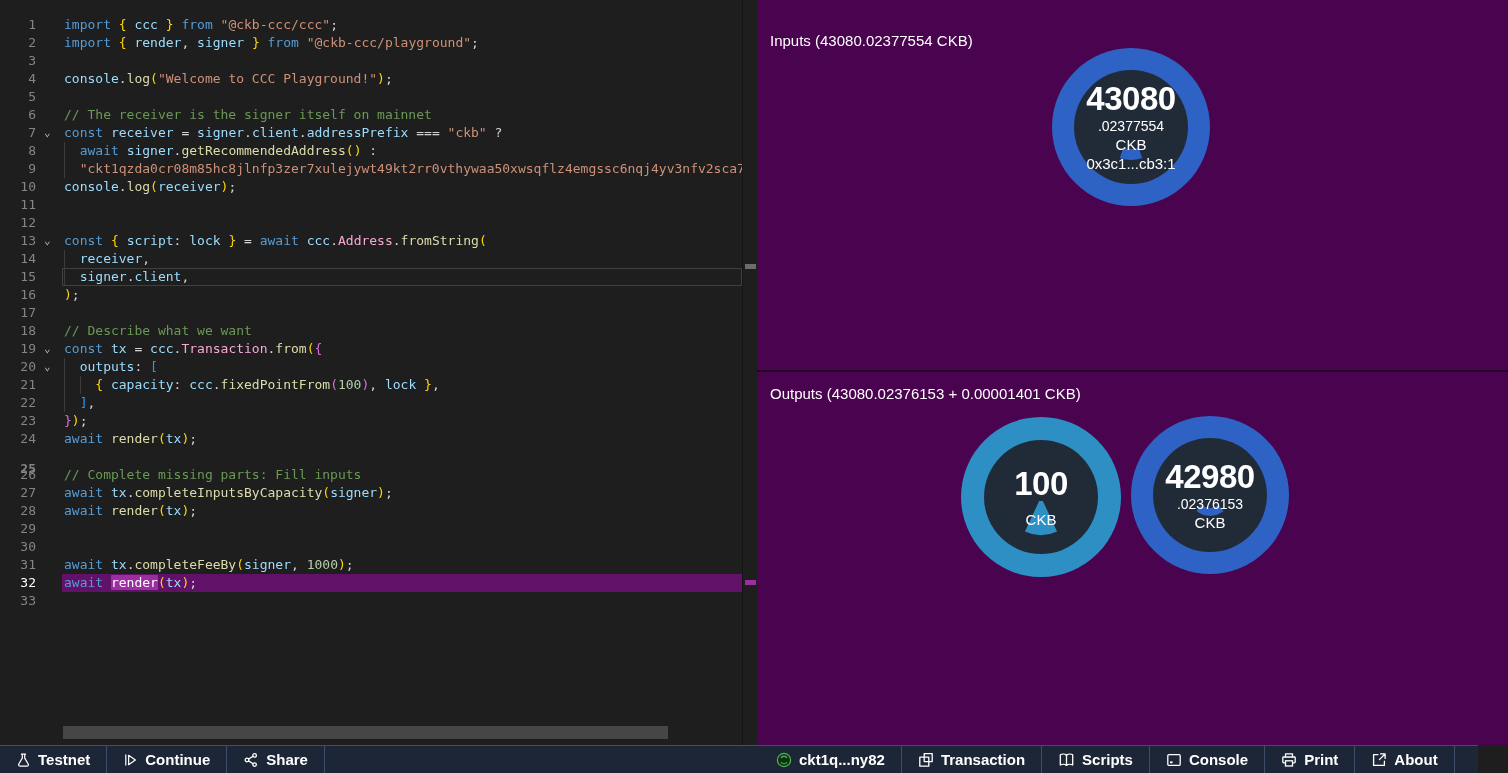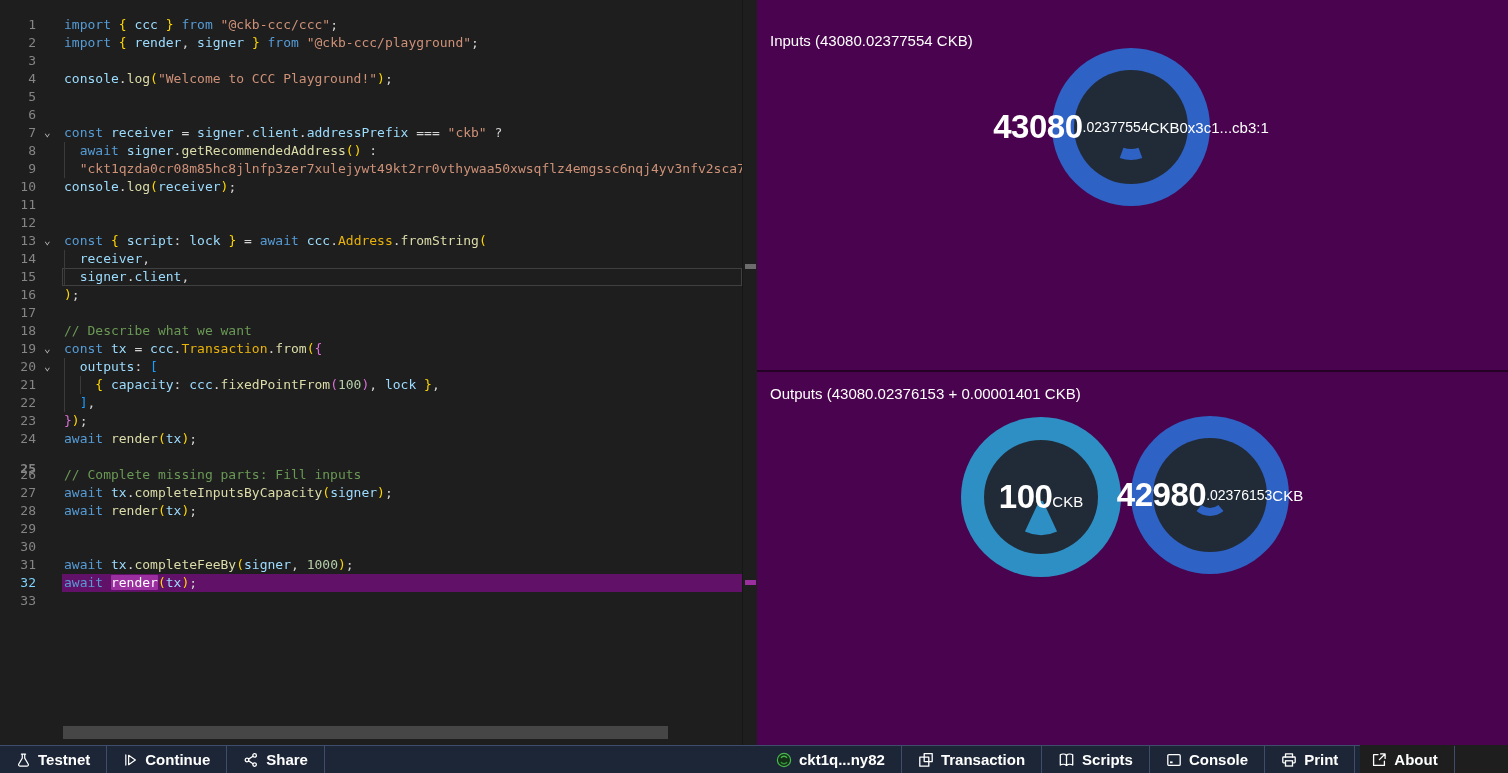--- a/index.html
+++ b/index.html
@@ -4,73 +4,73 @@
 <style>
   html,body{margin:0;padding:0;}
   body{width:1508px;height:773px;position:relative;overflow:hidden;background:#1e1e1e;
        font-family:"Liberation Sans",sans-serif;}
 
   
   #editor{position:absolute;left:0;top:0;width:757px;height:745px;background:#1e1e1e;overflow:hidden;}
   .code-line{position:absolute;left:0;width:757px;height:18px;
              font:13px/18px "DejaVu Sans Mono",monospace;white-space:pre;}
   .ln{position:absolute;left:0;top:0;width:36px;text-align:right;color:#858585;}
-  .code-line.debug .ln{color:#7dd3fc;}
+  .code-line.debug .ln{color:#ffffff;}
   .fold{position:absolute;left:44px;top:0;width:14px;color:#bfbfbf;font-size:11px;line-height:18px;}
   .code-text{position:absolute;left:64px;top:0;}
   .debug-bg{position:absolute;left:62px;top:0;width:680px;height:18px;background:#621168;}
   .indent-guide{position:absolute;top:0;width:1px;height:18px;background:#3b3b3b;}
   .tk-kw{color:#569CD6}.tk-var{color:#9CDCFE}.tk-pl{color:#D4D4D4}.tk-str{color:#CE9178}
-  .tk-cmt{color:#6A9955}.tk-fn{color:#DCDCAA}.tk-cls{color:#eab308}.tk-num{color:#B5CEA8}
+  .tk-cmt{color:#6A9955}.tk-fn{color:#DCDCAA}.tk-cls{color:#f9a8d4}.tk-num{color:#B5CEA8}
   .tk-b1{color:#FFD700}.tk-b2{color:#DA70D6}.tk-b3{color:#179FFF}
   .tk-fnhl{color:#ffffff;background:#9c2fa0;border-radius:1px;}
   #current-line-border{position:absolute;left:62px;top:268px;width:680px;height:18px;
                        border:1px solid #404040;box-sizing:border-box;}
   #hscrollbar{position:absolute;left:63px;top:726px;width:605px;height:13px;background:#464646;}
   #overview-ruler{position:absolute;left:742px;top:0;width:15px;height:745px;background:#1e1e1e;border-left:1px solid #161616;box-sizing:border-box;}
   .ruler-mark{position:absolute;left:2px;width:11px;height:5px;}
 
   
   #panel{position:absolute;left:757px;top:0;width:751px;height:745px;background:#4a034e;}
   .panel-header{position:absolute;left:13px;color:#ffffff;font-size:15px;}
   #inputs-header{top:12px;margin-top:20px;}
   #outputs-header{top:385px;}
   #section-divider{position:absolute;left:0;top:370px;width:751px;height:2px;background:#230226;}
   .cell-circle{position:absolute;}
   .cell-circle svg{position:absolute;left:0;top:0;}
-  .cell-stack{position:absolute;left:0;top:0;width:100%;height:100%;display:flex;flex-direction:row;
+  .cell-stack{position:absolute;left:0;top:0;width:100%;height:100%;display:flex;flex-direction:column;
               align-items:center;justify-content:center;color:#fff;text-align:center;}
   .cell-main{font-size:33px;line-height:36px;font-weight:bold;letter-spacing:-.5px;}
   .cell-dec{font-size:14px;line-height:18px;}
   .cell-unit{font-size:15px;line-height:19px;}
   .cell-link{font-size:15px;line-height:19px;cursor:pointer;}
 
   
-  #toolbar{position:absolute;left:0;top:745px;width:1360px;height:28px;background:#1c2636;
+  #toolbar{position:absolute;left:0;top:745px;width:1478px;height:28px;background:#1c2636;
            border-top:1px solid #3d4d6b;box-sizing:border-box;padding-left:6px;}
   .tb-group{position:absolute;top:0;height:27px;display:flex;}
   #tb-left{left:0;}
   #tb-right{left:760px;justify-content:space-between;}
   .tb-btn{display:flex;align-items:center;gap:7px;padding:0 16px;height:27px;
           border-right:1px solid #3d4d6b;color:#fff;font-size:15px;font-weight:bold;cursor:pointer;}
   #tb-right .tb-btn:first-child{border-left:none;}
   .tb-btn svg{display:block;}
 </style>
 </head>
 <body>
 
 <div id="editor">
   <div id="current-line-border"></div>
   <div id="lines-container">
       <div class="code-line" style="top: 16px;"><span class="ln">1</span><span class="code-text"><span class="tk-kw">import</span><span class="tk-pl"> </span><span class="tk-b1">{</span><span class="tk-pl"> </span><span class="tk-var">ccc</span><span class="tk-pl"> </span><span class="tk-b1">}</span><span class="tk-pl"> </span><span class="tk-kw">from</span><span class="tk-pl"> </span><span class="tk-str">"@ckb-ccc/ccc"</span><span class="tk-pl">;</span></span></div>
       <div class="code-line" style="top: 34px;"><span class="ln">2</span><span class="code-text"><span class="tk-kw">import</span><span class="tk-pl"> </span><span class="tk-b1">{</span><span class="tk-pl"> </span><span class="tk-var">render</span><span class="tk-pl">,</span><span class="tk-pl"> </span><span class="tk-var">signer</span><span class="tk-pl"> </span><span class="tk-b1">}</span><span class="tk-pl"> </span><span class="tk-kw">from</span><span class="tk-pl"> </span><span class="tk-str">"@ckb-ccc/playground"</span><span class="tk-pl">;</span></span></div>
       <div class="code-line" style="top: 52px;"><span class="ln">3</span><span class="code-text"></span></div>
       <div class="code-line" style="top: 70px;"><span class="ln">4</span><span class="code-text"><span class="tk-var">console</span><span class="tk-pl">.</span><span class="tk-fn">log</span><span class="tk-b1">(</span><span class="tk-str">"Welcome to CCC Playground!"</span><span class="tk-b1">)</span><span class="tk-pl">;</span></span></div>
       <div class="code-line" style="top: 88px;"><span class="ln">5</span><span class="code-text"></span></div>
-      <div class="code-line" style="top: 106px;"><span class="ln">6</span></div>
+      <div class="code-line" style="top: 106px;"><span class="ln">6</span><span class="code-text"><span class="tk-cmt">// The receiver is the signer itself on mainnet</span></span></div>
       <div class="code-line" style="top: 124px;"><span class="ln">7</span><span class="fold">⌄</span><span class="code-text"><span class="tk-kw">const</span><span class="tk-pl"> </span><span class="tk-var">receiver</span><span class="tk-pl"> = </span><span class="tk-var">signer</span><span class="tk-pl">.</span><span class="tk-var">client</span><span class="tk-pl">.</span><span class="tk-var">addressPrefix</span><span class="tk-pl"> === </span><span class="tk-str">"ckb"</span><span class="tk-pl"> ?</span></span></div>
       <div class="code-line" style="top: 142px;"><span class="ln">8</span><span class="indent-guide" style="left: 64px;"></span><span class="code-text"><span class="tk-pl">  </span><span class="tk-kw">await</span><span class="tk-pl"> </span><span class="tk-var">signer</span><span class="tk-pl">.</span><span class="tk-fn">getRecommendedAddress</span><span class="tk-b1">(</span><span class="tk-b1">)</span><span class="tk-pl"> :</span></span></div>
       <div class="code-line" style="top: 160px;"><span class="ln">9</span><span class="indent-guide" style="left: 64px;"></span><span class="code-text"><span class="tk-pl">  </span><span class="tk-str">"ckt1qzda0cr08m85hc8jlnfp3zer7xulejywt49kt2rr0vthywaa50xwsqflz4emgssc6nqj4yv3nfv2sca7g9dzhscgm</span></span></div>
       <div class="code-line" style="top: 178px;"><span class="ln">10</span><span class="code-text"><span class="tk-var">console</span><span class="tk-pl">.</span><span class="tk-fn">log</span><span class="tk-b1">(</span><span class="tk-var">receiver</span><span class="tk-b1">)</span><span class="tk-pl">;</span></span></div>
       <div class="code-line" style="top: 196px; padding-left: 17px;"><span class="ln">11</span><span class="code-text"></span></div>
       <div class="code-line" style="top: 214px;"><span class="ln">12</span></div>
       <div class="code-line" style="top: 232px;"><span class="ln">13</span><span class="fold">⌄</span><span class="code-text"><span class="tk-kw">const</span><span class="tk-pl"> </span><span class="tk-b1">{</span><span class="tk-pl"> </span><span class="tk-var">script</span><span class="tk-pl">:</span><span class="tk-pl"> </span><span class="tk-var">lock</span><span class="tk-pl"> </span><span class="tk-b1">}</span><span class="tk-pl"> = </span><span class="tk-kw">await</span><span class="tk-pl"> </span><span class="tk-var">ccc</span><span class="tk-pl">.</span><span class="tk-cls">Address</span><span class="tk-pl">.</span><span class="tk-fn">fromString</span><span class="tk-b1">(</span></span></div>
       <div class="code-line" style="top: 250px;"><span class="ln">14</span><span class="indent-guide" style="left: 64px;"></span><span class="code-text"><span class="tk-pl">  </span><span class="tk-var">receiver</span><span class="tk-pl">,</span></span></div>
       <div class="code-line" style="top: 268px;"><span class="ln">15</span><span class="indent-guide" style="left: 64px;"></span><span class="code-text"><span class="tk-pl">  </span><span class="tk-var">signer</span><span class="tk-pl">.</span><span class="tk-var">client</span><span class="tk-pl">,</span></span></div>
       <div class="code-line" style="top: 286px;"><span class="ln">16</span><span class="code-text"><span class="tk-b1">)</span><span class="tk-pl">;</span></span></div>

